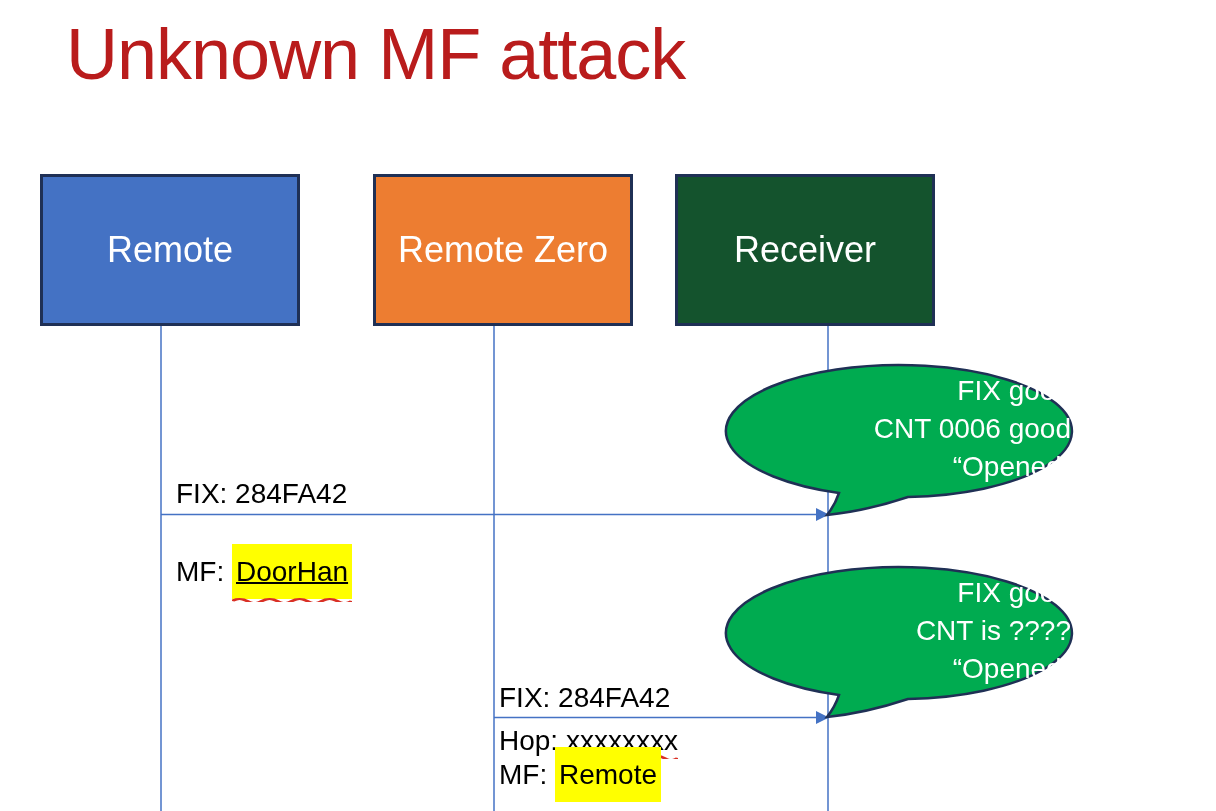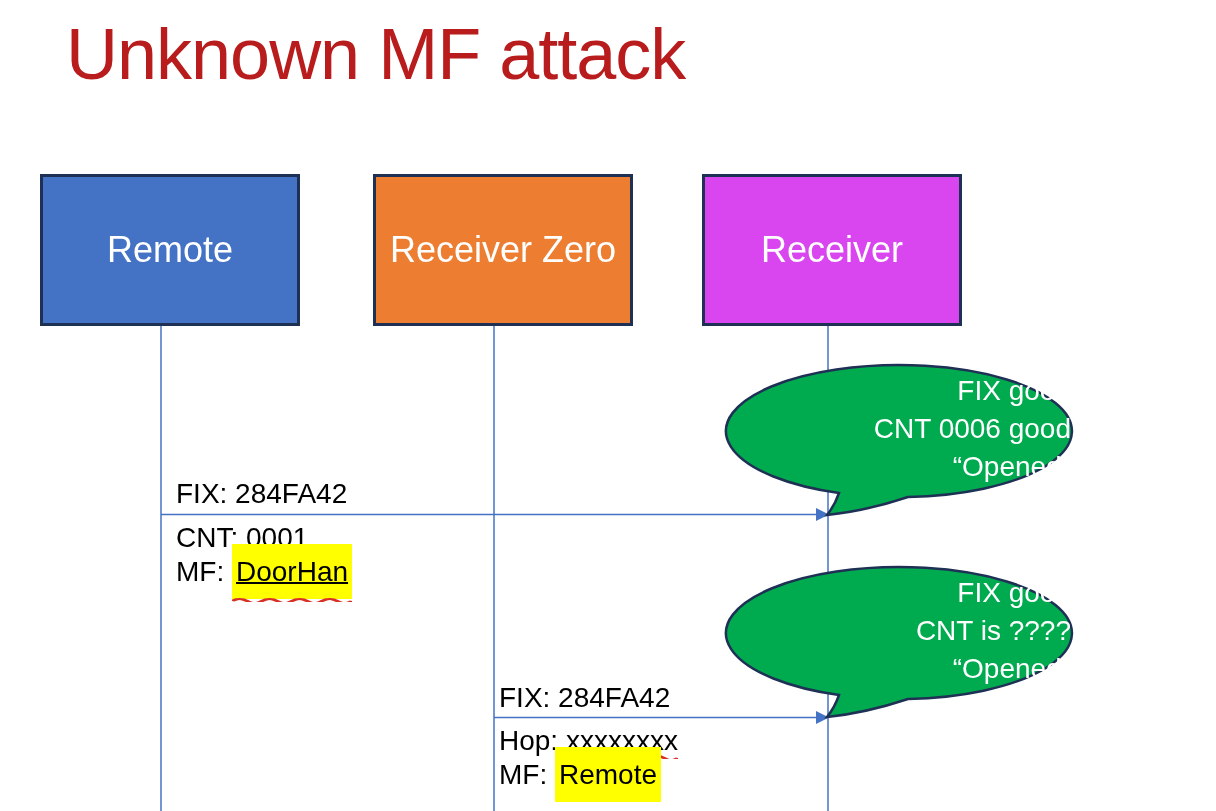--- a/index.html
+++ b/index.html
@@ -40,21 +40,21 @@
     box-sizing: border-box;
     border: 3px solid #1F3055;
     display: flex;
     align-items: center;
     justify-content: center;
     color: #ffffff;
     font-size: 36px;
   }
   .actor-remote   { left: 40px;  background: #4472C4; }
   .actor-flipper  { left: 373px; background: #ED7D31; }
-  .actor-receiver { left: 702px; background: #d946ef; }
+  .actor-receiver { left: 675px; background: #14532d; }
 
   .msg-line {
     position: absolute;
     font-size: 28px;
     line-height: 34px;
     color: #000000;
     white-space: nowrap;
   }
   .m1-fix { left: 176px; top: 477px; }
   .m1-cnt { left: 176px; top: 521px; }
@@ -104,28 +104,27 @@
     <polygon class="arrow-head" points="816,711 816,724 829,717.5"></polygon>
 
     <path class="callout-shape" d="M 827 515 Q 835 505 839 493 A 173 66 0 1 1 908 497 Q 866 511 827 515 Z"></path>
     <path class="callout-shape" d="M 827 717 Q 835 707 839 695 A 173 66 0 1 1 908 699 Q 866 713 827 717 Z"></path>
   </svg>
 
   <div class="actor actor-remote">
     <span>Remote</span>
   </div>
   <div class="actor actor-flipper">
-    <span>Receiver Zero</span>
+    <span>Remote Zero</span>
   </div>
   <div class="actor actor-receiver">
     <span>Receiver</span>
   </div>
 
   <div class="msg-line m1-fix">FIX: 284FA42</div>
-  <div class="msg-line m1-cnt">CNT: 0001</div>
   <div class="msg-line m1-mf">
     <span>MF: </span><span class="hl squig"><span class="ul">DoorHan</span><svg class="squiggle" viewBox="0 0 40 5" preserveAspectRatio="none">
           <path d="M0 4 Q2.5 0 5 4 T10 4 T15 4 T20 4 T25 4 T30 4 T35 4 T40 4"></path>
         </svg></span>
   </div>
 
   <div class="msg-line m2-fix">FIX: 284FA42</div>
   <div class="msg-line m2-hop">
     <span>Hop: </span><span class="squig"><span>xxxxxxxx</span><svg class="squiggle" viewBox="0 0 40 5" preserveAspectRatio="none">
           <path d="M0 4 Q2.5 0 5 4 T10 4 T15 4 T20 4 T25 4 T30 4 T35 4 T40 4"></path>

